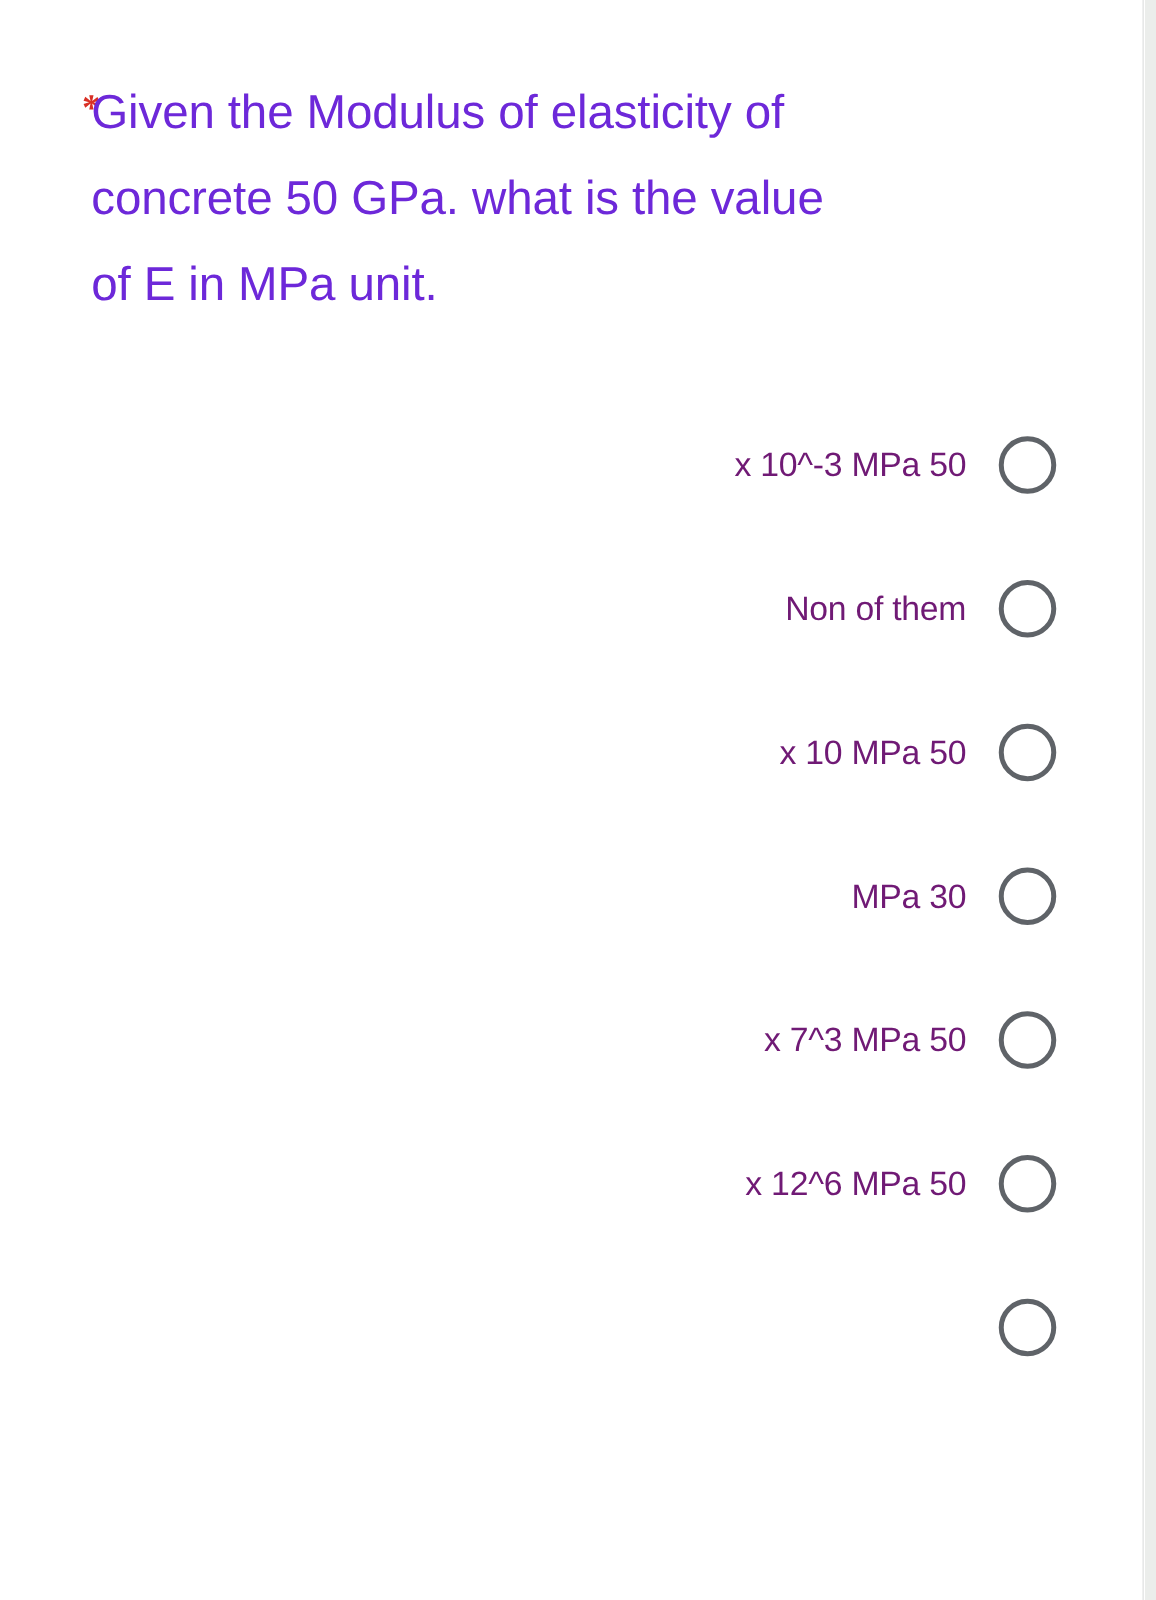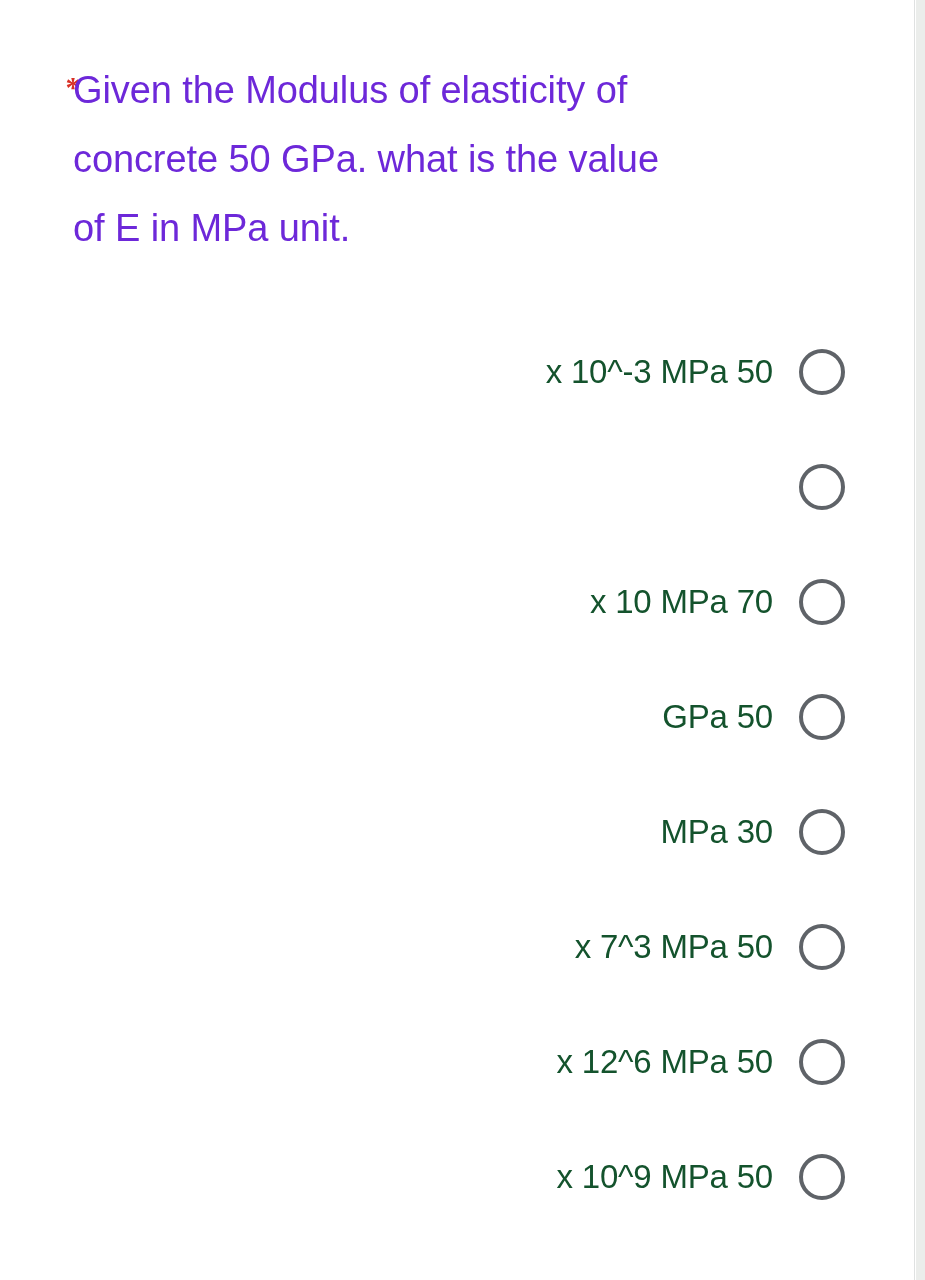--- a/index.html
+++ b/index.html
@@ -98,22 +98,22 @@
     border-radius: 50%;
     border: 4px solid #5f6368;
     box-sizing: border-box;
     background: transparent;
     margin-top: 0px;
   }
 
   .option-label {
     flex: 0 1 auto;
     margin-right: 26px;
-    color: #14532d;
-    font-size: 33px;
+    color: #701a75;
+    font-size: 27px;
     line-height: 46px;
     text-align: right;
     direction: rtl;
     white-space: nowrap;
     letter-spacing: -0.2px;
   }
 </style>
 </head>
 <body>
 
@@ -128,48 +128,44 @@
 
   <div class="options-list">
 
     <div class="option-row">
       <span class="radio-circle"></span>
       <span class="option-label">50 x 10^-3 MPa</span>
     </div>
 
     <div class="option-row">
       <span class="radio-circle"></span>
+      <span class="option-label">Non of them</span>
     </div>
 
     <div class="option-row">
       <span class="radio-circle"></span>
-      <span class="option-label">70 x 10 MPa</span>
+      <span class="option-label">50 x 10 MPa</span>
     </div>
 
-    <div class="option-row">
-      <span class="radio-circle"></span>
-      <span class="option-label">50 GPa</span>
-    </div>
 
     <div class="option-row">
       <span class="radio-circle"></span>
       <span class="option-label">30 MPa</span>
     </div>
 
     <div class="option-row">
       <span class="radio-circle"></span>
       <span class="option-label">50 x 7^3 MPa</span>
     </div>
 
     <div class="option-row">
       <span class="radio-circle"></span>
       <span class="option-label">50 x 12^6 MPa</span>
     </div>
 
     <div class="option-row">
       <span class="radio-circle"></span>
-      <span class="option-label">50 x 10^9 MPa</span>
     </div>
 
   </div>
 </div>
 
 <div class="page-gutter"></div>
 
 </body></html>

